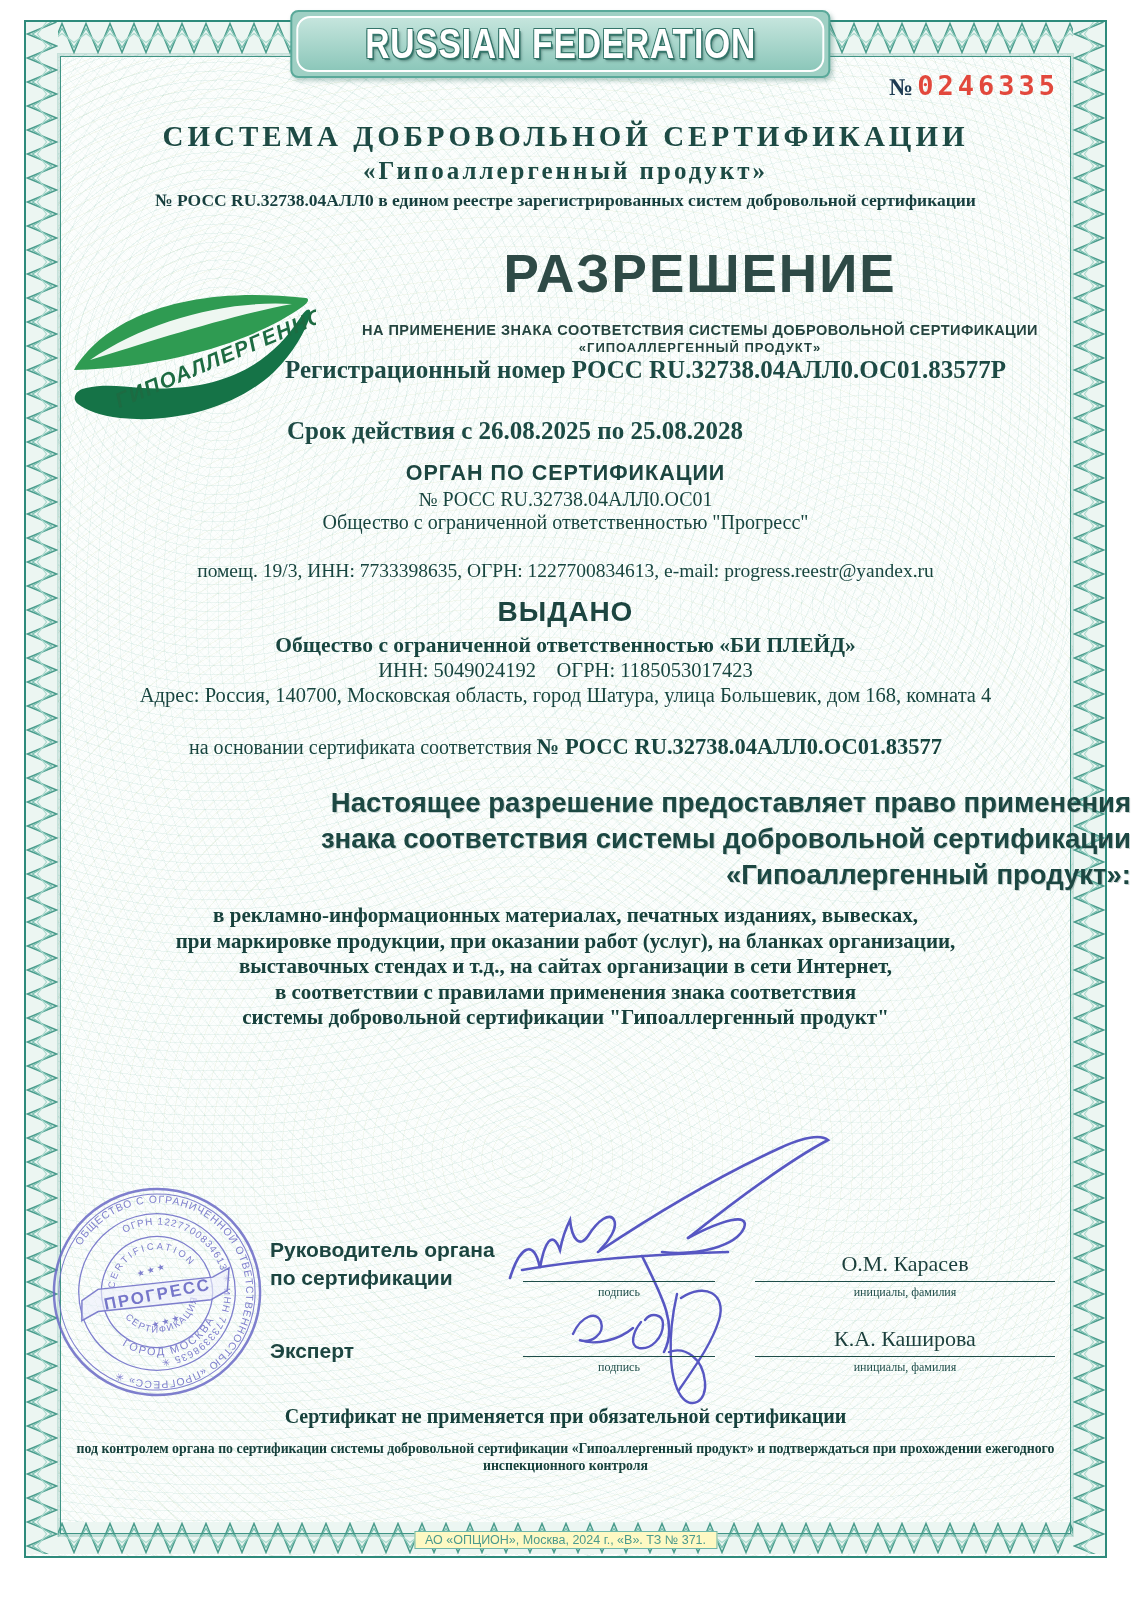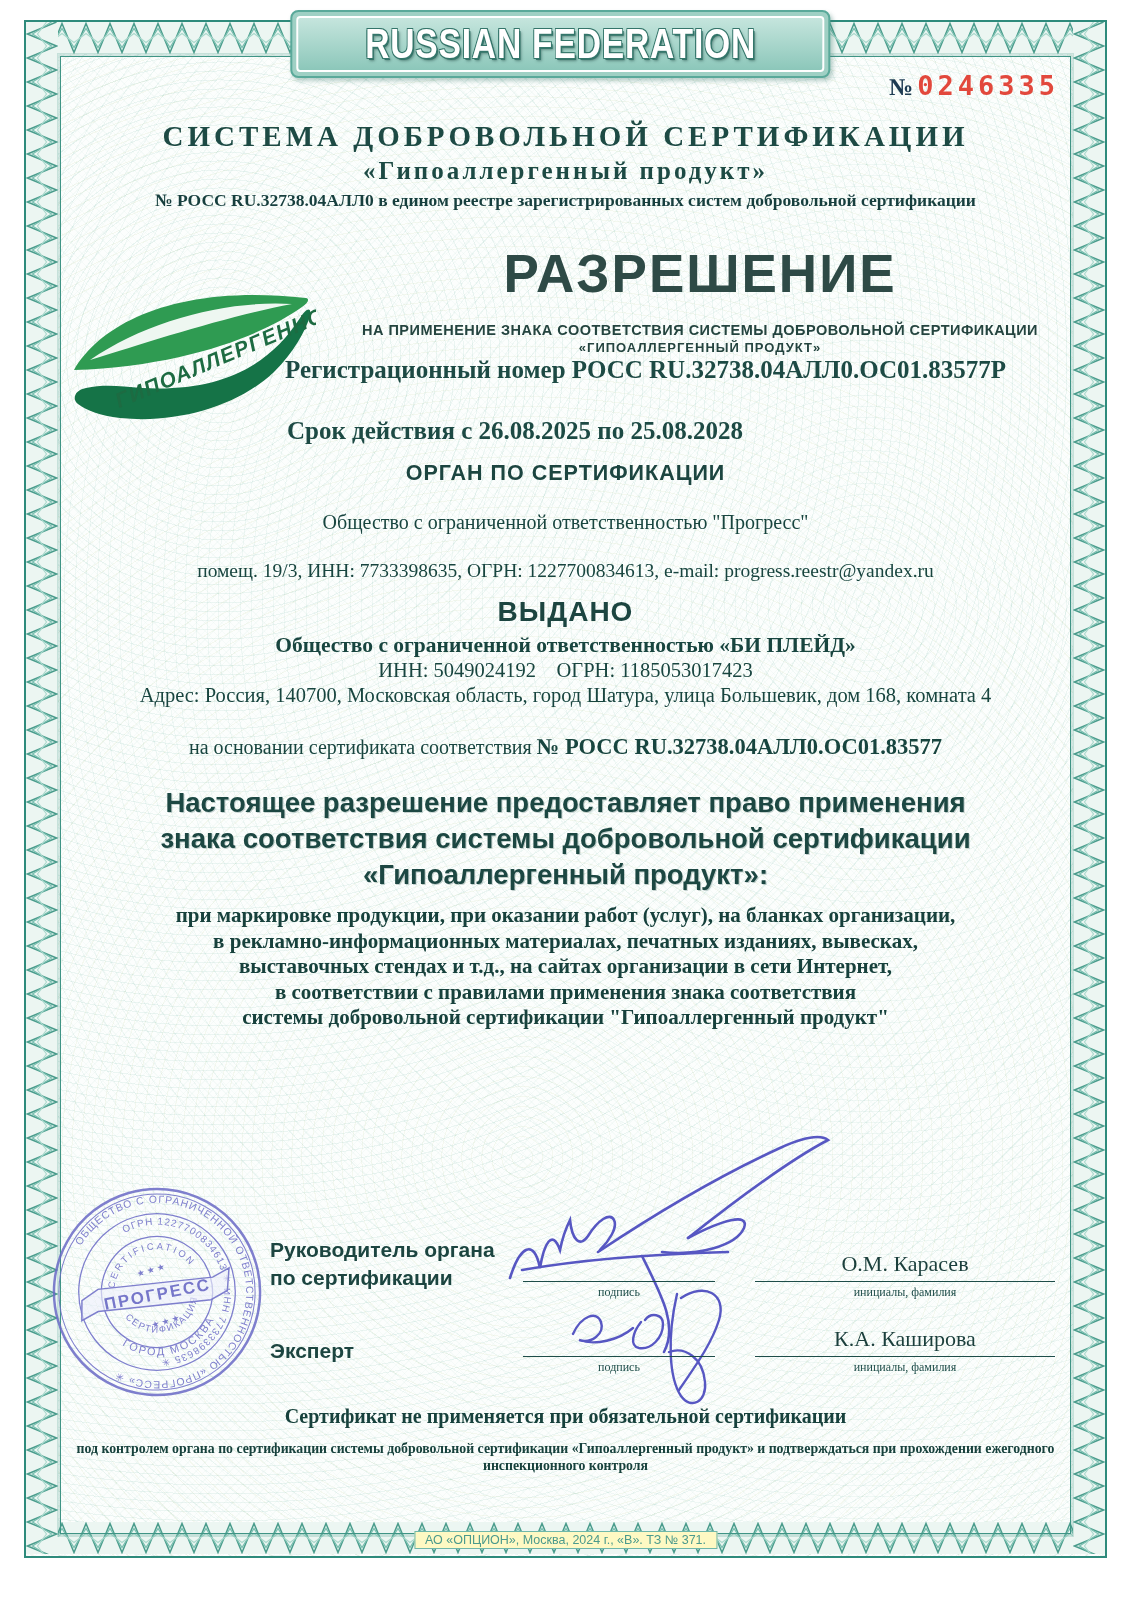--- a/index.html
+++ b/index.html
@@ -23,21 +23,21 @@
     border:1.5px solid #3f9485;
     box-shadow:0 0 0 3px rgba(63,148,133,0.22);
   }
   svg.zz{position:absolute;}
   .banner{
     position:absolute;left:50%;top:10px;transform:translateX(-51%);
     background:#9fd0c4;border:2px solid #5aa99a;border-radius:8px;padding:4px;
     box-shadow:2px 3px 4px rgba(60,120,110,0.35);
   }
   .banner-inner{
-    border:2px solid #ffffff;border-radius:4px;padding:2px 18px;
+    border:2px solid #ffffff;border-radius:14px;padding:2px 18px;
     background:linear-gradient(#c5e5dd,#8cc7ba);
   }
   .banner-text{
     display:inline-block;transform:scaleX(0.8);transform-origin:center;
     font-family:"Liberation Sans",sans-serif;font-weight:bold;font-size:42px;letter-spacing:1px;
     color:#ffffff;white-space:nowrap;
     text-shadow:2px 2px 0 #34756a,-1px -1px 0 #34756a,1px -1px 0 #34756a,-1px 1px 0 #34756a,3px 3px 3px rgba(30,70,64,0.5);
   }
   .serial{position:absolute;top:70px;right:72px;white-space:nowrap;}
   .serial-mark{font-size:24px;color:#1d3b52;font-weight:bold;}
@@ -57,21 +57,21 @@
   .org-number{position:absolute;left:0;right:0;top:488px;font-size:20px;}
   .org-name{position:absolute;left:0;right:0;top:511px;font-size:20px;}
   .org-addr1{position:absolute;left:0;right:0;top:535px;font-size:19.5px;}
   .org-addr2{position:absolute;left:0;right:0;top:560px;font-size:19.5px;}
   .issued-heading{position:absolute;left:0;right:0;top:596px;font-family:"Liberation Sans",sans-serif;font-weight:bold;font-size:28px;letter-spacing:1px;color:#1c4540;}
   .issued-name{position:absolute;left:0;right:0;top:633px;font-size:21.5px;font-weight:bold;}
   .issued-ids{position:absolute;left:0;right:0;top:659px;font-size:20.5px;}
   .issued-addr{position:absolute;left:0;right:0;top:684px;font-size:20.5px;}
   .basis{position:absolute;left:0;right:0;top:734px;font-size:20px;}
   .basis-num{font-size:22.5px;font-weight:bold;}
-  .grant{position:absolute;left:0;right:0;top:785px;font-family:"Liberation Sans",sans-serif;font-weight:bold;font-size:27.5px;line-height:36px;color:#1c4742;text-align:center;text-shadow:1px 1px 0 rgba(40,80,75,0.25);}
+  .grant{position:absolute;left:0;right:0;top:785px;font-family:"Liberation Sans",sans-serif;font-weight:bold;font-size:27.5px;line-height:36px;color:#1c4742;text-align:right;text-shadow:1px 1px 0 rgba(40,80,75,0.25);}
   .usage{position:absolute;left:0;right:0;top:903px;font-size:21px;font-weight:bold;line-height:25.5px;color:#17413c;text-align:center;}
   .role{position:absolute;left:270px;font-family:"Liberation Sans",sans-serif;font-weight:bold;font-size:21px;line-height:28px;color:#1c4540;}
   .role-head{top:1236px;}
   .role-expert{top:1337px;}
   .sig-line{position:absolute;height:0;border-top:1.5px solid #1e4d49;}
   .l-sig1{left:523px;width:192px;top:1281px;}
   .l-name1{left:755px;width:300px;top:1281px;}
   .l-sig2{left:523px;width:192px;top:1356px;}
   .l-name2{left:755px;width:300px;top:1356px;}
   .sig-caption{position:absolute;font-size:12px;color:#1e4d49;text-align:center;}
@@ -151,40 +151,41 @@
   <div class="permit-block">
     <div class="permit-title">РАЗРЕШЕНИЕ</div>
     <div class="permit-sub1">НА ПРИМЕНЕНИЕ ЗНАКА СООТВЕТСТВИЯ СИСТЕМЫ ДОБРОВОЛЬНОЙ СЕРТИФИКАЦИИ</div>
     <div class="permit-sub2">«ГИПОАЛЛЕРГЕННЫЙ ПРОДУКТ»</div>
   </div>
 
   <div class="reg-number">Регистрационный номер РОСС RU.32738.04АЛЛ0.ОС01.83577Р</div>
   <div class="validity">Срок действия с 26.08.2025 по 25.08.2028</div>
 
   <div class="org-heading center">ОРГАН ПО СЕРТИФИКАЦИИ</div>
+  <div class="org-number center">№ РОСС RU.32738.04АЛЛ0.ОС01</div>
   <div class="org-name center">Общество с ограниченной ответственностью "Прогресс"</div>
   <div class="org-addr2 center">помещ. 19/3, ИНН: 7733398635, ОГРН: 1227700834613, e-mail: progress.reestr@yandex.ru</div>
 
   <div class="issued-heading center">ВЫДАНО</div>
   <div class="issued-name center">Общество с ограниченной ответственностью «БИ ПЛЕЙД»</div>
   <div class="issued-ids center">ИНН: 5049024192&nbsp;&nbsp;&nbsp;&nbsp;ОГРН: 1185053017423</div>
   <div class="issued-addr center">Адрес: Россия, 140700, Московская область, город Шатура, улица Большевик, дом 168, комната 4</div>
   <div class="basis center">
     <span>на основании сертификата соответствия </span><span class="basis-num">№ РОСС RU.32738.04АЛЛ0.ОС01.83577</span>
   </div>
 
   <div class="grant">
     <div>Настоящее разрешение предоставляет право применения</div>
     <div>знака соответствия системы добровольной сертификации</div>
     <div>«Гипоаллергенный продукт»:</div>
   </div>
 
   <div class="usage">
+    <div>в рекламно-информационных материалах, печатных изданиях, вывесках,</div>
     <div>при маркировке продукции, при оказании работ (услуг), на бланках организации,</div>
-    <div>в рекламно-информационных материалах, печатных изданиях, вывесках,</div>
     <div>выставочных стендах и т.д., на сайтах организации в сети Интернет,</div>
     <div>в соответствии с правилами применения знака соответствия</div>
     <div>системы добровольной сертификации "Гипоаллергенный продукт"</div>
   </div>
 
   <svg class="stamp" width="218" height="218" viewBox="0 0 220 220">
     <defs>
       <path id="p-outer" d="M110,110 m-90,0 a90,90 0 1 1 180,0 a90,90 0 1 1 -180,0"></path>
       <path id="p-mid" d="M110,110 m-68,0 a68,68 0 1 1 136,0 a68,68 0 1 1 -136,0"></path>
       <path id="p-bot" d="M110,110 m-64,0 a64,64 0 0 0 128,0"></path>

